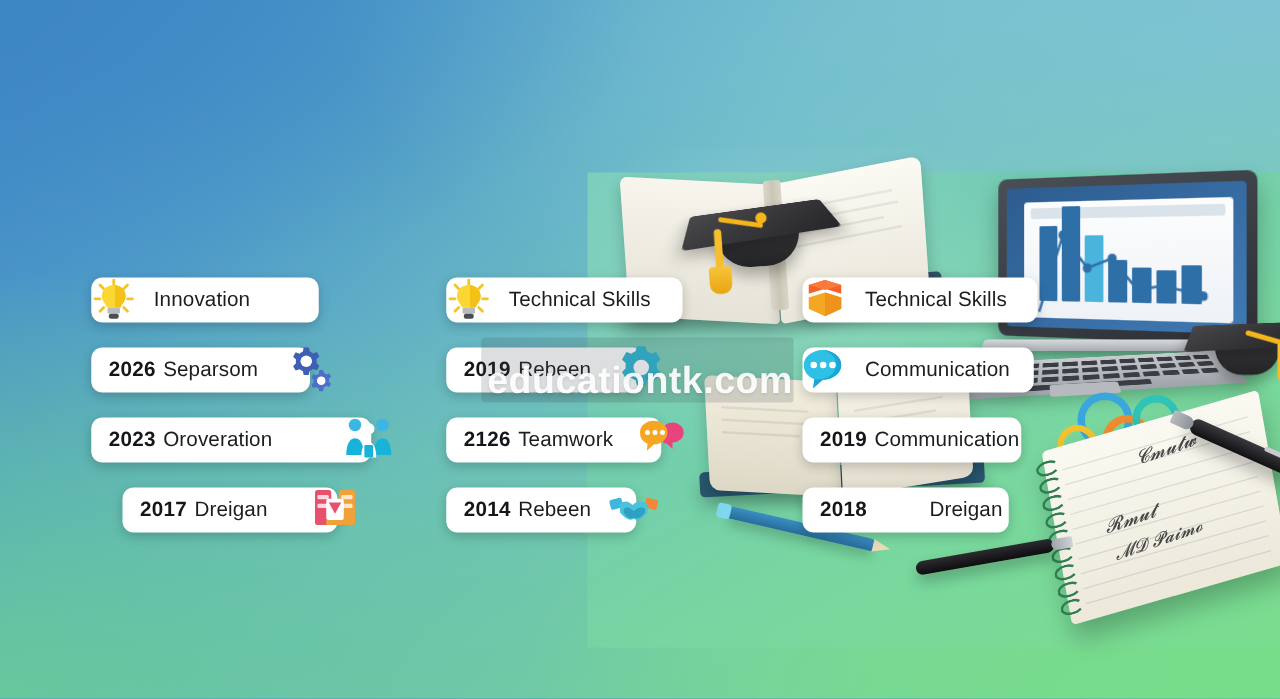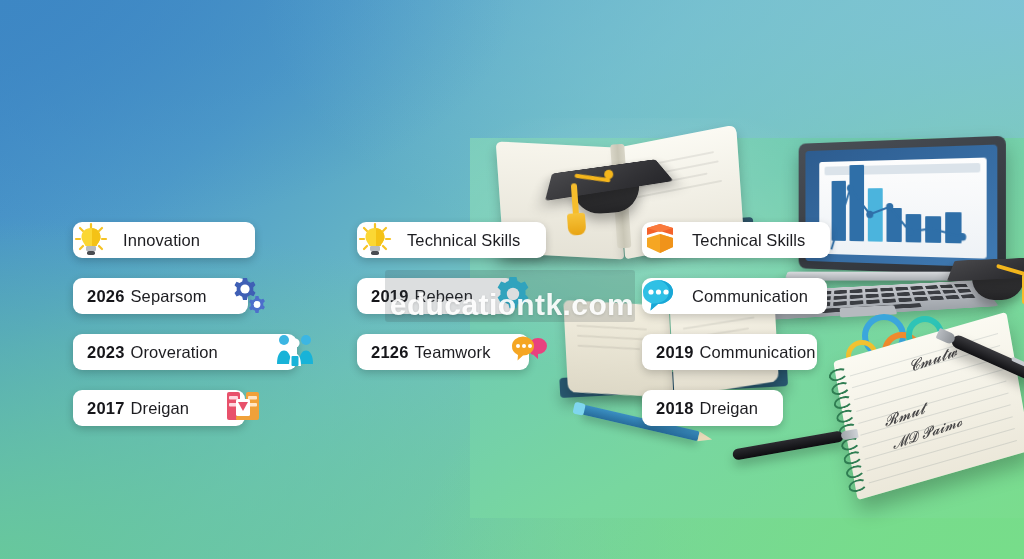--- a/index.html
+++ b/index.html
@@ -369,21 +369,21 @@
         <circle cx="9" cy="10" r="5" fill="#3cb6e3"></circle>
         <circle cx="31" cy="10" r="5" fill="#3cb6e3"></circle>
         <circle cx="20" cy="13" r="4.6" fill="#ffffff"></circle>
         <path d="M2 34 C2 25 5 20.5 9 20.5 C13 20.5 16 25 16 34 Z" fill="#18b3d8"></path>
         <path d="M24 34 C24 25 27 20.5 31 20.5 C35 20.5 38 25 38 34 Z" fill="#18b3d8"></path>
         <path d="M14 36 C14 27.5 16.6 23.5 20 23.5 C23.4 23.5 26 27.5 26 36 Z" fill="#ffffff"></path>
         <rect x="16.5" y="26" width="7" height="10" rx="1" fill="#18b3d8"></rect>
       </svg>
     </div>
 
-    <div class="card" style="width:172px;">
+    <div class="card" style="width:172px;margin-left:25px;">
       <span class="yr">2017</span>
       <span class="lb">Dreigan</span>
       <svg class="ic right" viewBox="0 0 40 40">
         <rect x="4" y="6" width="13" height="28" rx="2" fill="#e8516b"></rect>
         <rect x="23" y="6" width="13" height="28" rx="2" fill="#f0a13a"></rect>
         <rect x="6" y="10" width="9" height="3.4" rx="1" fill="#ffd9e0"></rect>
         <rect x="6" y="17" width="9" height="3.4" rx="1" fill="#ffd9e0"></rect>
         <rect x="25" y="10" width="9" height="3.4" rx="1" fill="#ffe6c6"></rect>
         <rect x="25" y="17" width="9" height="3.4" rx="1" fill="#ffe6c6"></rect>
         <rect x="13" y="13" width="14" height="17" rx="1.6" fill="#ffffff"></rect>
@@ -429,20 +429,30 @@
       <span class="lb">Teamwork</span>
       <svg class="ic right" viewBox="0 0 40 40">
         <path d="M22 16 a9 8 0 1 1 9 8 l0 5 l-5-4.4 a12 12 0 0 1-1 .1 a9 8 0 0 1-3-8.7 Z" fill="#e8427f"></path>
         <path d="M5 16 a11 9.5 0 1 1 11 9.5 l-5.5 5 l0.5-5.6 A11 9.5 0 0 1 5 16 Z" fill="#f5a623"></path>
         <circle cx="11" cy="16" r="2" fill="#ffffff"></circle>
         <circle cx="17" cy="16" r="2" fill="#ffffff"></circle>
         <circle cx="23" cy="16" r="2" fill="#ffffff"></circle>
       </svg>
     </div>
 
+    <div class="card" style="width:152px;">
+      <span class="yr">2014</span>
+      <span class="lb">Rebeen</span>
+      <svg class="ic right" viewBox="0 0 40 40">
+        <rect x="1" y="13" width="10" height="8" rx="1.6" fill="#3fb6e0" transform="rotate(-14 6 17)"></rect>
+        <rect x="29" y="13" width="10" height="8" rx="1.6" fill="#f0883a" transform="rotate(14 34 17)"></rect>
+        <path d="M9 17 C13 14 16 15 19 18 C22 15 26 14 31 17 L31 24 C27 29 23 31 20 29 C17 31 13 29 9 24 Z" fill="#49c2da"></path>
+        <path d="M12 21 C15 19 17 20 20 23 C23 20 26 19 29 21 L29 24 C26 28 23 30 20 28 C17 30 14 28 12 24 Z" fill="#2f9fc4"></path>
+      </svg>
+    </div>
   </div>
 
   <div class="col" style="left:642px;top:222px;width:190px;">
 
     <div class="card" style="width:188px;padding-left:44px;">
       <svg class="ic left" viewBox="0 0 40 40">
         <path d="M7 9 L20 5 L33 9 L33 16 L20 12 L7 16 Z" fill="#f4622a"></path>
         <path d="M7 9 L20 5 L33 9 L20 13 Z" fill="#fa7a3c"></path>
         <path d="M7 19 L20 15 L33 19 L33 28 L20 34 L7 28 Z" fill="#f5a623"></path>
         <path d="M20 15 L33 19 L33 28 L20 34 Z" fill="#f0931a"></path>
@@ -461,21 +471,21 @@
       </svg>
       <span class="yr"></span>
       <span class="lb">Communication</span>
     </div>
 
     <div class="card" style="width:175px;">
       <span class="yr">2019</span>
       <span class="lb">Communication</span>
     </div>
 
-    <div class="card" style="width:141px;">
+    <div class="card" style="width:165px;gap:44px;">
       <span class="yr">2018</span>
       <span class="lb">Dreigan</span>
     </div>
   </div>
 
   <div class="wm-shade"></div>
   <div class="wm">educationtk.com</div>
 
 </div>
 

